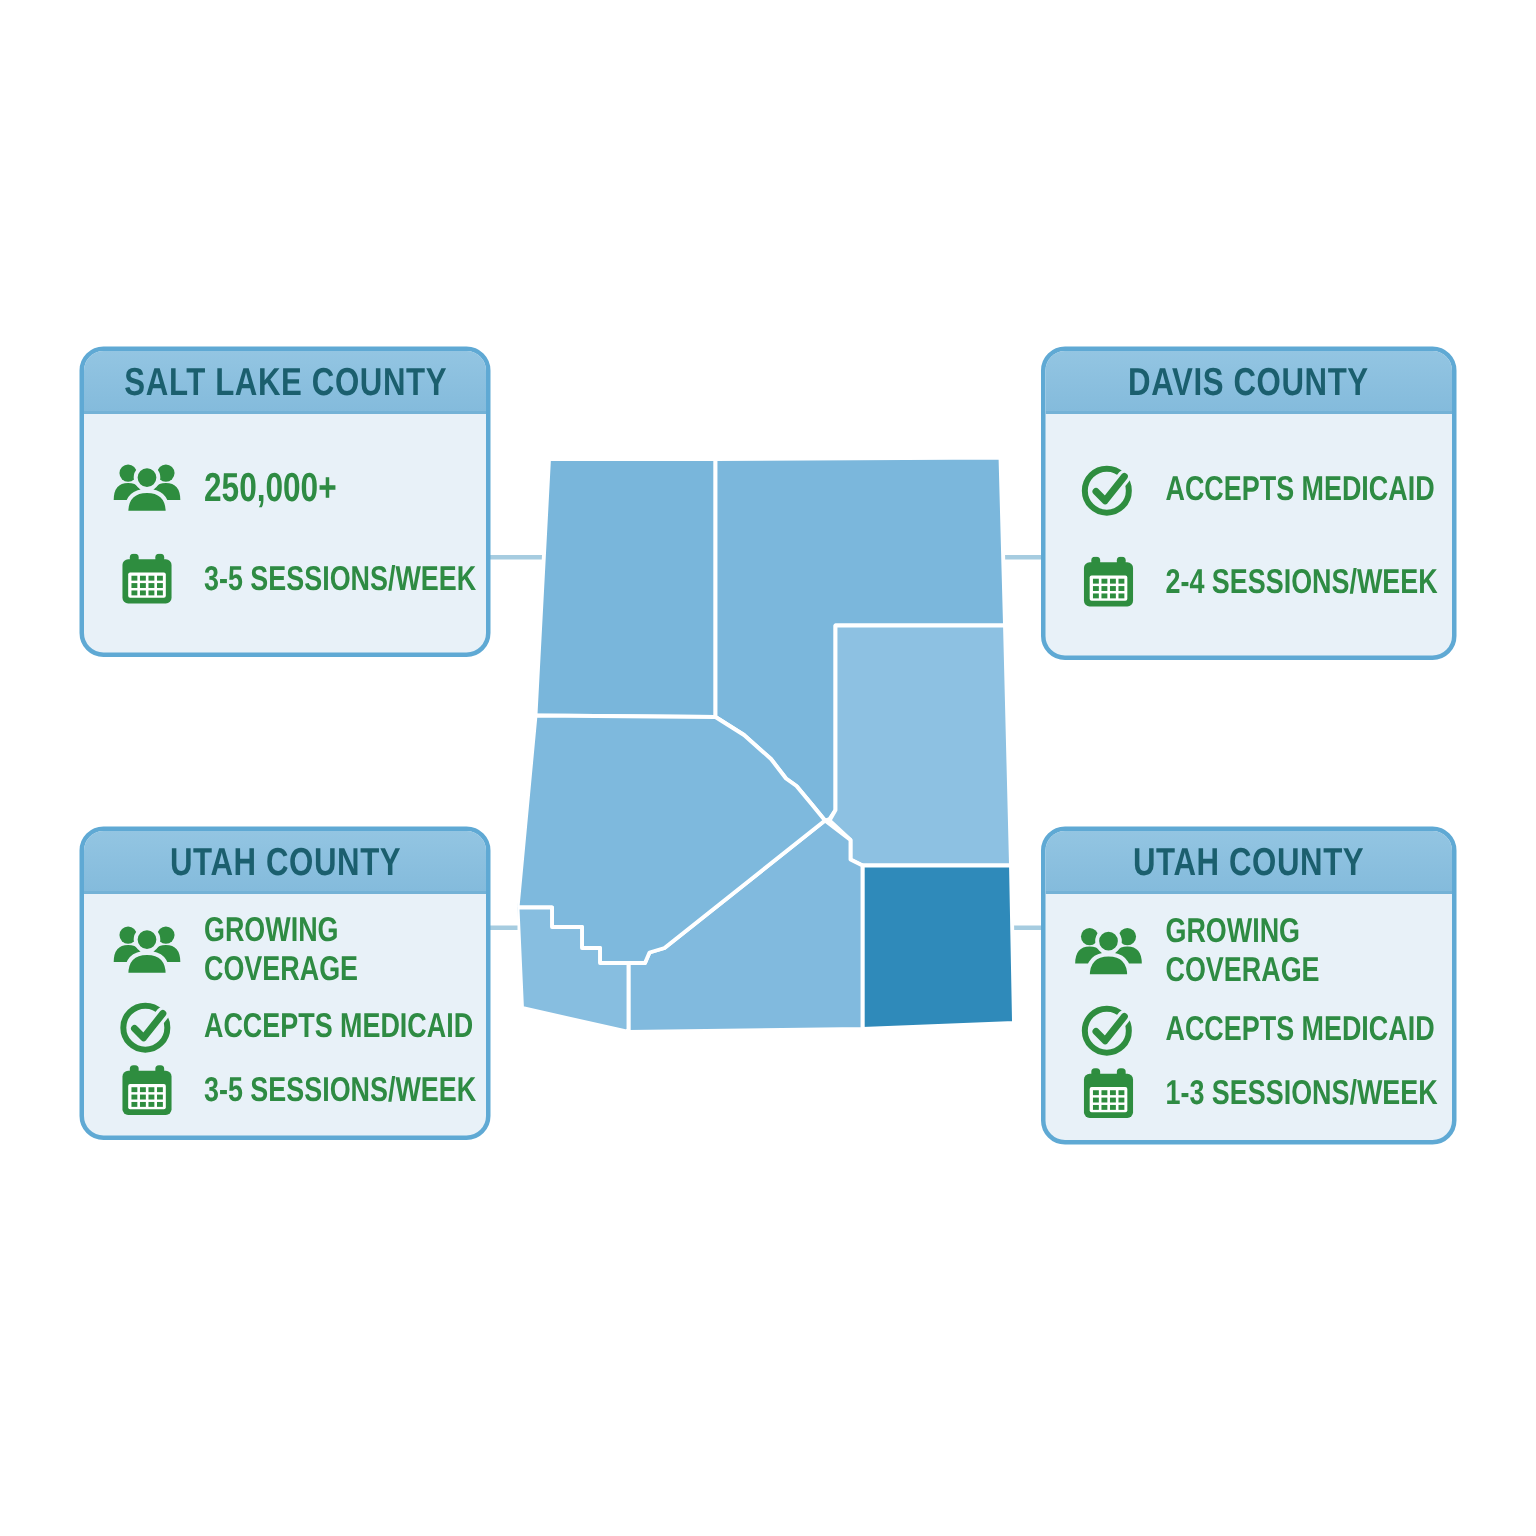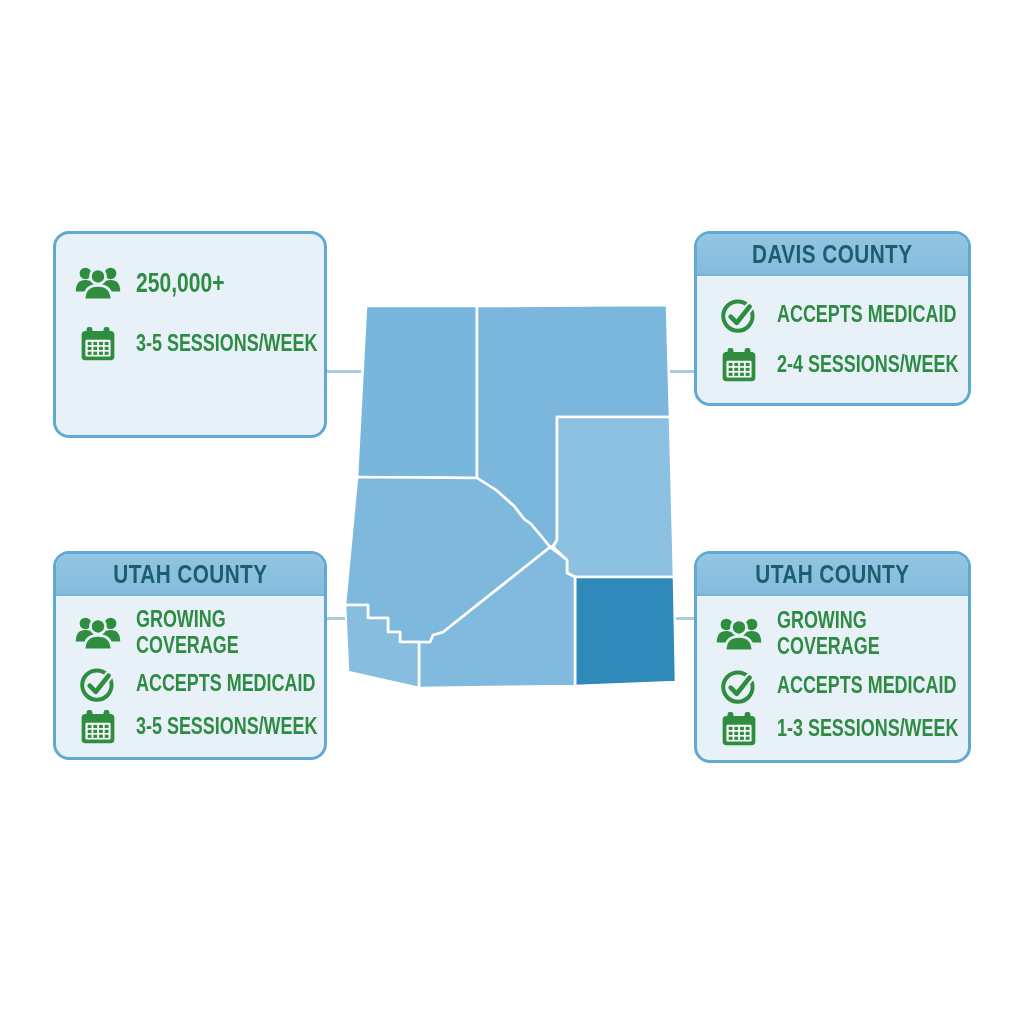--- a/index.html
+++ b/index.html
@@ -19,21 +19,21 @@
   
   .map-wrap{position:absolute;left:345px;top:300px;width:335px;height:390px;z-index:2;}
 
   
   .card{
     position:absolute;box-sizing:border-box;width:274px;
     border:3px solid #5fa9d4;border-radius:16px;overflow:hidden;
     background:#e8f1f8;z-index:3;
   }
   .card1{left:53px;top:231px;height:207px;}
-  .card2{left:694px;top:231px;width:277px;height:175px;}
+  .card2{left:694px;top:231px;width:277px;height:209px;}
   .card3{left:53px;top:551px;height:209px;}
   .card4{left:694px;top:551px;width:277px;height:212px;}
 
   .card-header{
     height:40px;background:linear-gradient(180deg,#93c5e2,#84bbdc);
     border-bottom:2px solid #74b2d6;
     display:flex;align-items:center;justify-content:center;
   }
   .hdr-text{
     display:inline-block;transform:scaleX(0.8);transform-origin:50% 50%;
@@ -74,20 +74,23 @@
         <polygon points="325,117 329,277 230,277 222,273 222,260 208,247 212,240 212,117" fill="#8dc1e2"></polygon>
         <polygon points="230,277 329,277 331,382 230,386" fill="#2f8aba"></polygon>
         <polygon points="205,247 222,260 222,273 230,277 230,386 74,388 74,342 85,342 88,335 98,332" fill="#81bade"></polygon>
         <polygon points="12,177 132,178 151,190 169,206 179,219 186,224 196,236 205,247 98,332 88,335 85,342 55,342 55,332 43,332 43,318 23,318 23,305 0,305" fill="#7eb9dd"></polygon>
         <polygon points="0,305 23,305 23,318 43,318 43,332 55,332 55,342 74,342 74,388 3,372" fill="#87bee0"></polygon>
       </g>
     </svg>
   </div>
 
   <div class="card card1">
+    <div class="card-header">
+      <span class="hdr-text">SALT LAKE COUNTY</span>
+    </div>
     <div class="card-body">
       <div class="row">
         <span class="icon-box">
           <svg width="50" height="38" viewBox="0 0 40 31">
             <g fill="#2e8d3f">
               <circle cx="9.5" cy="7.5" r="4.8"></circle>
               <path d="M1.5 22.5 Q1.5 13 9.5 13 Q17.5 13 17.5 22.5 Z"></path>
               <circle cx="30.5" cy="7.5" r="4.8"></circle>
               <path d="M22.5 22.5 Q22.5 13 30.5 13 Q38.5 13 38.5 22.5 Z"></path>
               <circle cx="20" cy="10" r="6.3" stroke="#e8f1f8" stroke-width="2.2"></circle>

